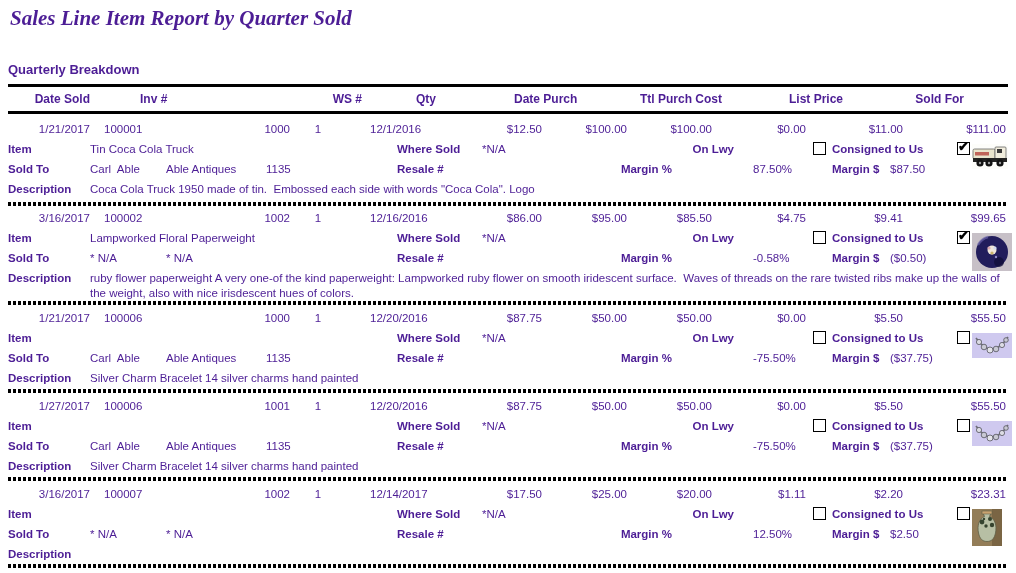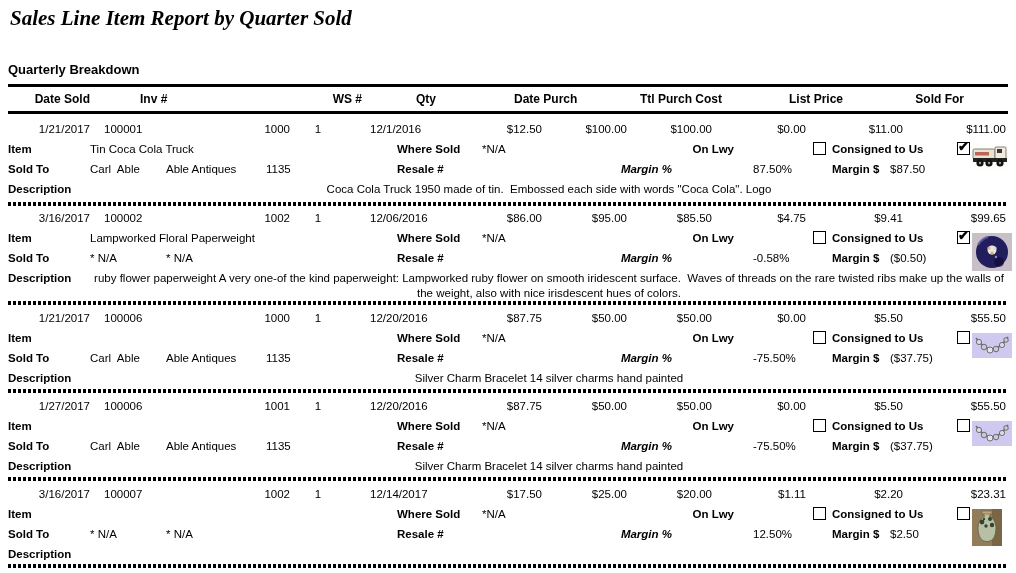--- a/index.html
+++ b/index.html
@@ -1,44 +1,44 @@
 <!DOCTYPE html>
 <html><head>
 <meta charset="utf-8">
 <style>
   html,body{margin:0;padding:0;background:#fff;}
   .page{position:relative;width:1016px;height:573px;background:#fff;overflow:hidden;
-        font-family:"Liberation Sans",sans-serif;color:#000000;}
+        font-family:"Liberation Sans",sans-serif;color:#4c1d95;}
   .title{position:absolute;left:10px;top:6px;font-family:"Liberation Serif",serif;
          font-style:italic;font-weight:bold;font-size:21px;white-space:pre;}
   .subtitle{position:absolute;left:357px;top:38px;font-family:"Liberation Serif",serif;
             font-style:italic;font-weight:bold;font-size:13px;white-space:pre;}
   .section{position:absolute;left:8px;top:62px;font-weight:bold;font-size:13px;white-space:pre;}
   .rule{position:absolute;left:8px;width:1000px;height:3px;background:#000;}
   .rule1{top:84px;} .rule2{top:111px;}
   .dotted{position:absolute;left:8px;width:1000px;height:4px;
           background:repeating-linear-gradient(90deg,#000 0 3px,#fff 3px 5px);}
   .grid-row{position:absolute;left:8px;top:0;width:1000px;display:grid;
             grid-template-columns:82px 118px 82px 56px 98px 106px 85px 85px 94px 97px 97px;
             font-size:11.5px;line-height:15px;}
   .grid-row span{white-space:pre;}
   .header-row{top:92px;font-weight:bold;font-size:12px;gap:36px;}
   .c1{text-align:right;} .c2{text-align:left;padding-left:14px;} .c3{text-align:right;}
   .c4{text-align:center;} .c5{text-align:left;padding-left:24px;}
   .c6,.c7,.c8,.c9,.c10{text-align:right;padding-right:8px;} .c11{text-align:right;padding-right:2px;}
   .record{position:absolute;left:0;width:1016px;height:86px;}
   .r{position:absolute;left:0;width:940px;height:16px;font-size:11.5px;line-height:14px;}
   .r span{position:absolute;white-space:pre;}
-  .row-item{top:20px;} .row-sold{top:40px;} .row-desc{top:60px;text-align:center;}
+  .row-item{top:20px;} .row-sold{top:40px;} .row-desc{top:60px;}
   .b{font-weight:bold;}
   .lbl-left{left:8px;} .val-90{left:90px;}
   .ws-label{left:397px;} .ws-value{left:482px;}
   .onlwy{right:206px;} .consigned{left:832px;}
   .buyer2{left:166px;} .buyer3{left:266px;}
-  .mpct-l{right:268px;font-style:italic;} .mpct-v{left:753px;} .mdol-l{left:832px;} .mdol-v{left:890px;}
+  .mpct-l{right:268px;} .mpct-v{left:753px;} .mdol-l{left:832px;} .mdol-v{left:890px;}
   .desc-text{left:90px;width:918px;white-space:pre-wrap !important;line-height:15px;}
   .checkbox{position:absolute;top:0;width:13px;height:13px;border:1.6px solid #000;background:#fff;box-sizing:border-box;}
   .cb-lwy{left:813px;} .cb-consigned{left:957px;}
   .checkbox.checked::after{content:"\2714";position:absolute;left:0px;top:-3px;font-size:13px;font-weight:bold;color:#000;}
   .photo{position:absolute;left:972px;top:22px;}
   .photo svg{display:none;}
   .photo[data-photo="coca-cola-truck"] svg.v-coca-cola-truck{display:block;}
   .photo[data-photo="paperweight"] svg.v-paperweight{display:block;}
   .photo[data-photo="bracelet"] svg.v-bracelet{display:block;}
   .photo[data-photo="vase"] svg.v-vase{display:block;}
@@ -128,21 +128,21 @@
       </svg>
 
     </div>
   </div>
       <div class="record" style="top: 211px;">
     <div class="grid-row">
       <span class="c1">3/16/2017</span>
       <span class="c2">100002</span>
       <span class="c3">1002</span>
       <span class="c4">1</span>
-      <span class="c5">12/06/2016</span>
+      <span class="c5">12/16/2016</span>
       <span class="c6">$86.00</span>
       <span class="c7">$95.00</span>
       <span class="c8">$85.50</span>
       <span class="c9">$4.75</span>
       <span class="c10">$9.41</span>
       <span class="c11">$99.65</span>
     </div>
 
     <div class="r row-item">
       <span class="b lbl-left">Item</span>

